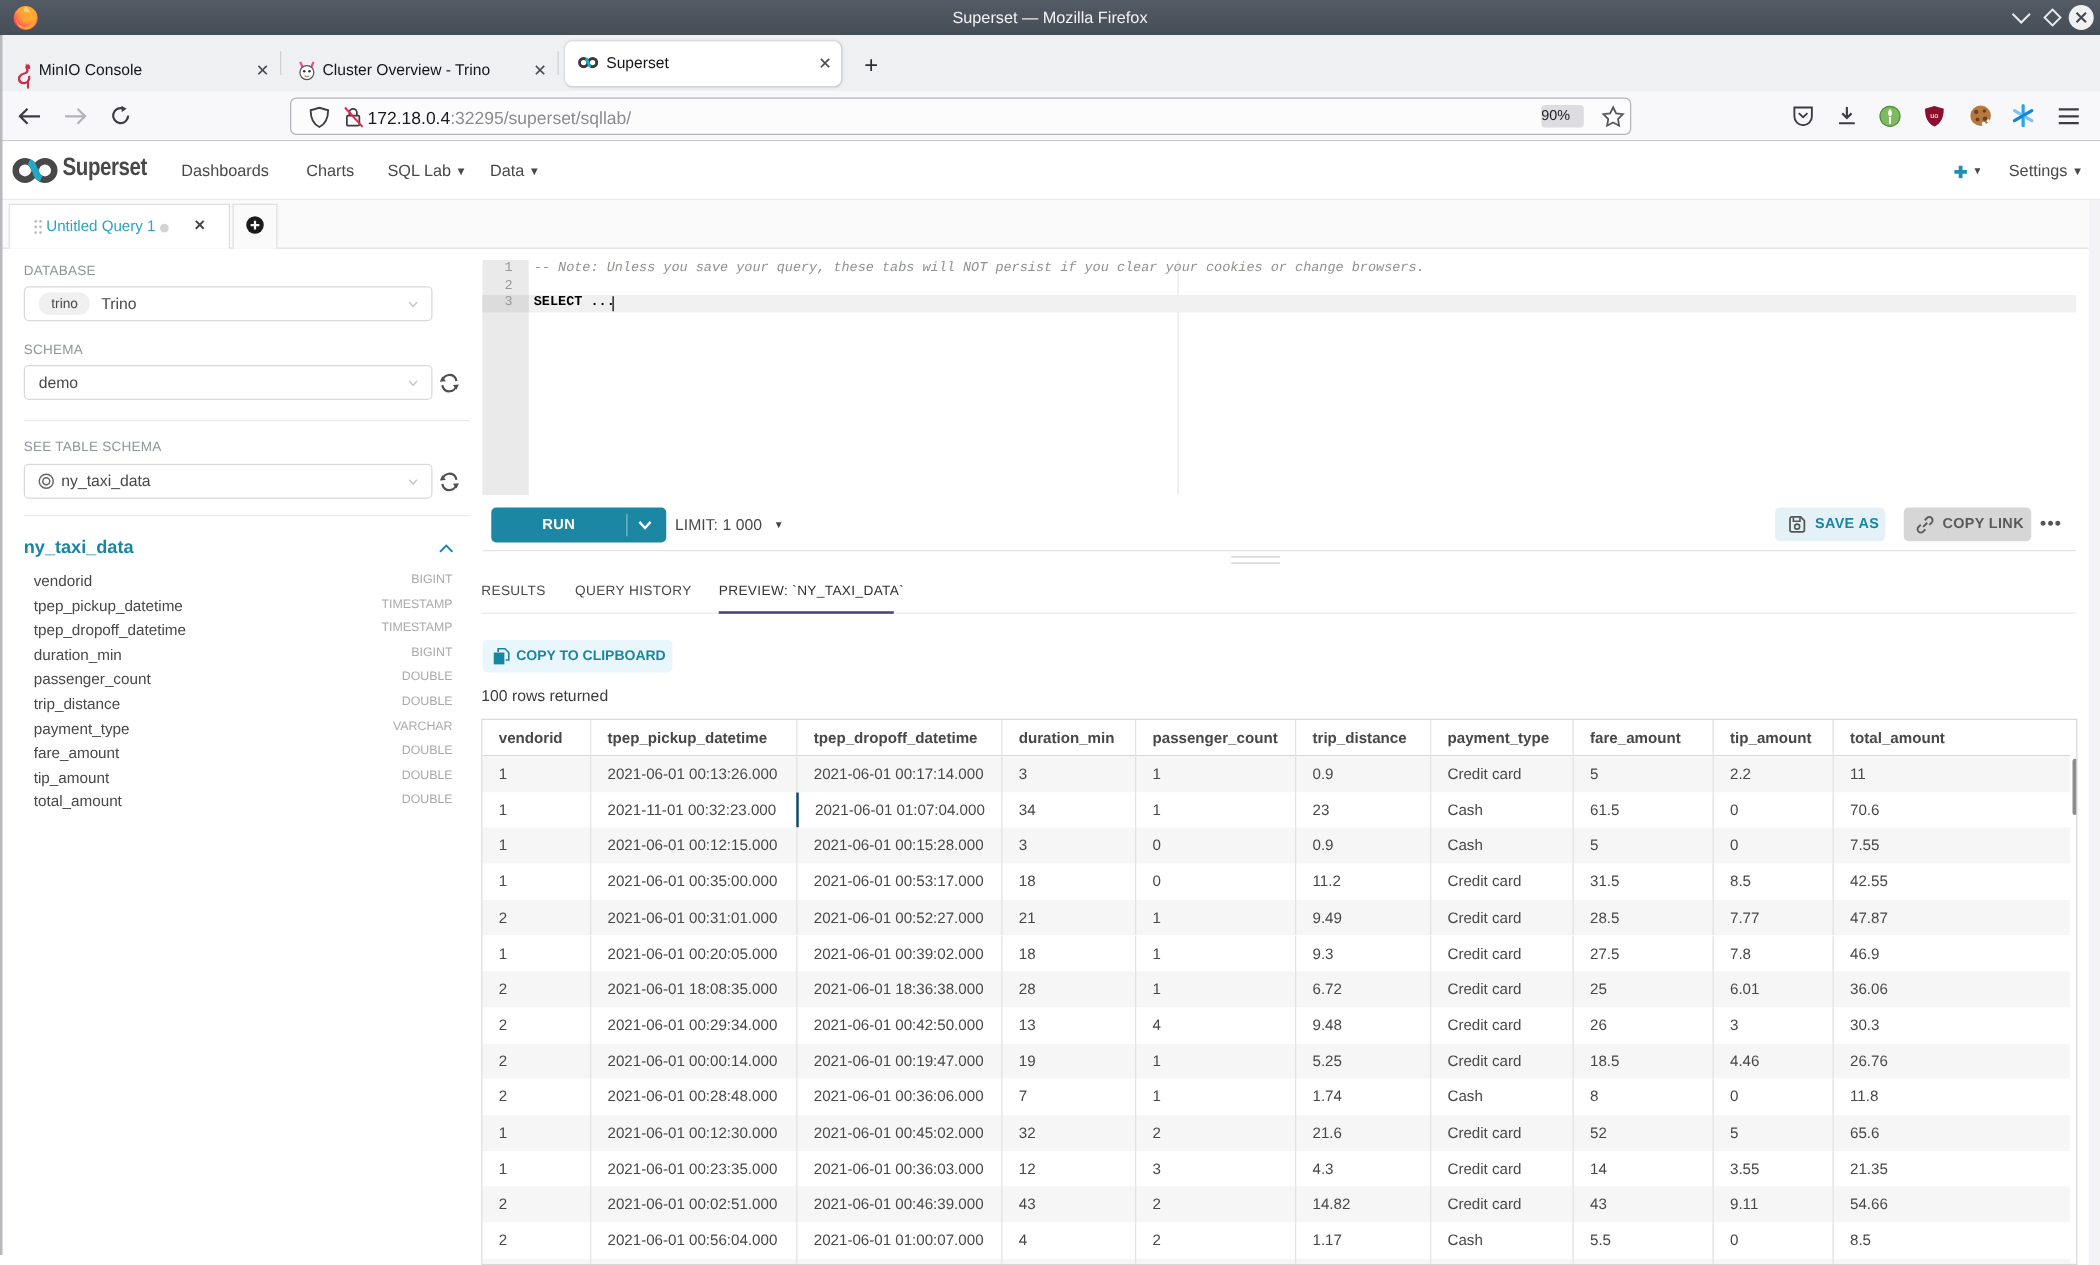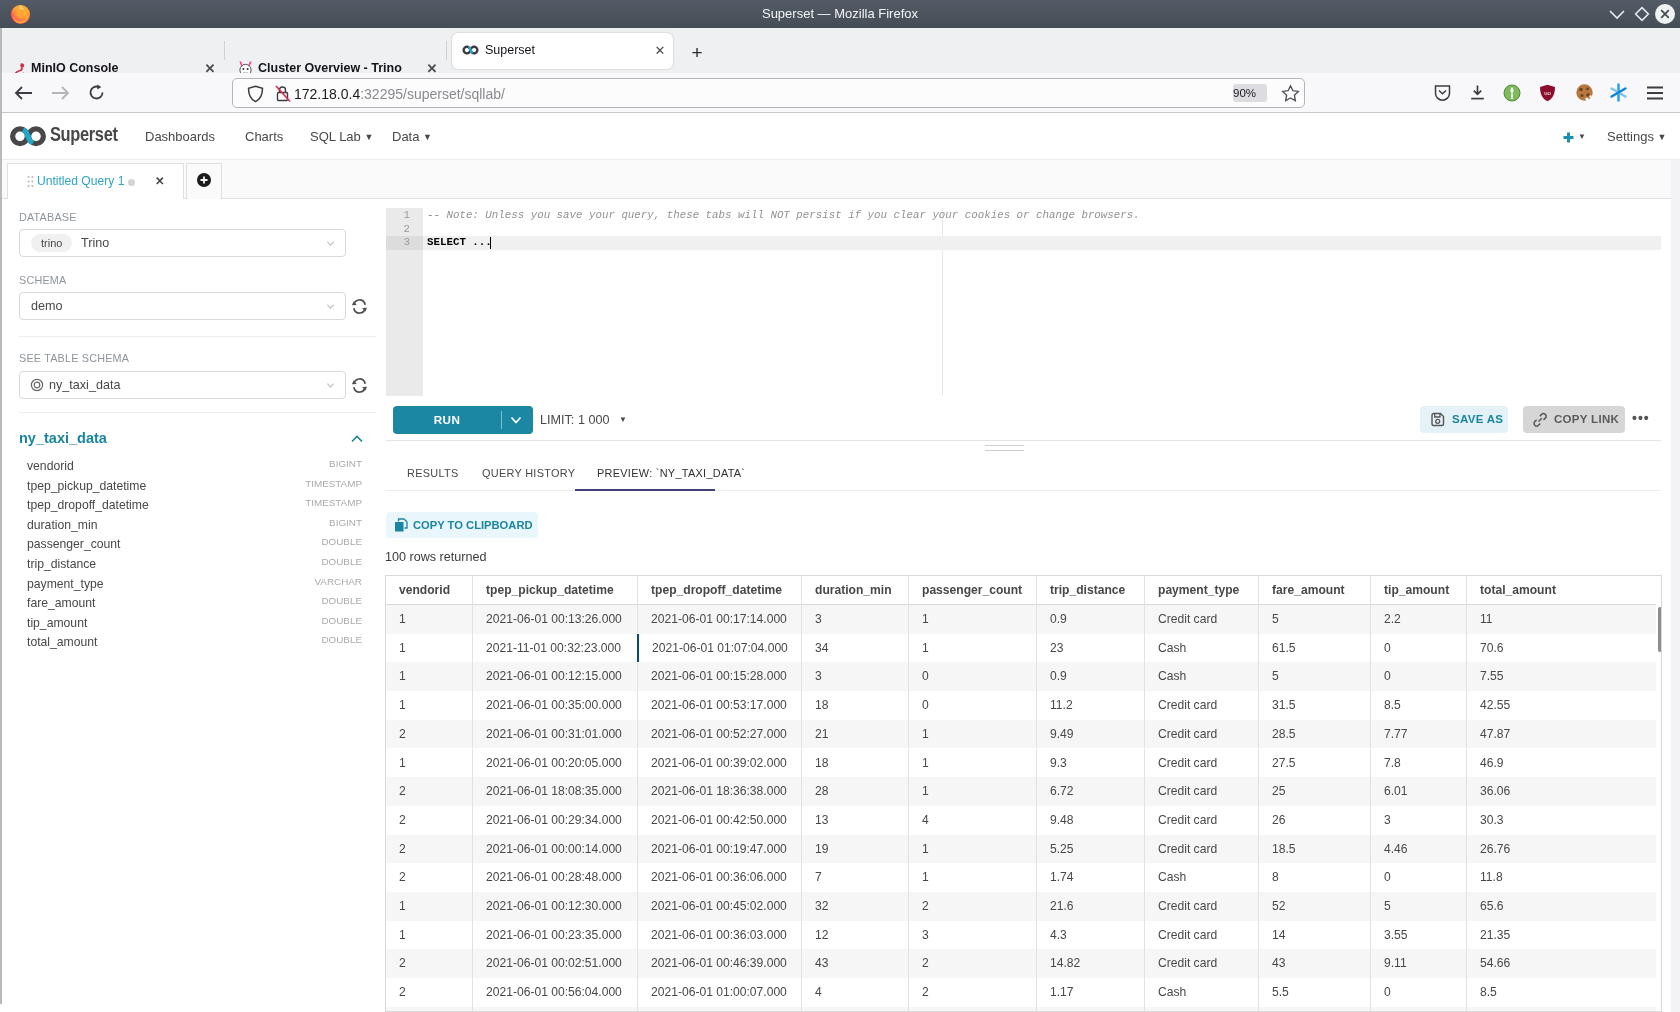--- a/index.html
+++ b/index.html
@@ -7,21 +7,21 @@
   font-family:"Liberation Sans", sans-serif; }
 .abs { position:absolute; }
 
 #titlebar { position:absolute; left:0; top:0; width:1680px; height:28px;
   background:linear-gradient(#535c66, #454d55); }
 #titletext { position:absolute; top:0; left:0; width:1680px; height:28px;
   line-height:28px; text-align:center; color:#f3f4f6; font-size:13px; }
 
 #tabbar { position:absolute; left:0; top:28px; width:1680px; height:45px;
   background:#eef0f2; }
-.fftab { position:absolute; top:23px; height:36px;font-weight:bold; }
+.fftab { position:absolute; top:11px; height:36px; }
 .fftab .t { position:absolute; font-size:12.5px; color:#15141a; top:10px; }
 .ffclose { position:absolute; top:11px; width:14px; height:14px; color:#4a4a4f; font-size:13px; line-height:14px; text-align:center;}
 #tab3 { position:absolute; left:452px; top:5px; width:221px; height:36px;
   background:#fff; border-radius:6px; box-shadow:0 0 2px rgba(0,0,0,.25); }
 
 #navtoolbar { position:absolute; left:0; top:73px; width:1680px; height:40px;
   background:#f8f8fa; border-bottom:1px solid #c7c7cc; }
 #urlbar { position:absolute; left:232px; top:78px; width:1073px; height:30px;
   background:#fcfcfd; border:1px solid #b4b4b9; border-radius:5px; }
 #zoompill { position:absolute; left:1233px; top:84px; width:34px; height:18px; background:#dcdce1;
@@ -51,21 +51,21 @@
 #gutter { position:absolute; left:0; top:0; width:37px; height:188px; background:#eaeaea; }
 .lnum { position:absolute; left:0; width:24px; text-align:right; font-family:"Liberation Mono",monospace;
   font-size:10.8px; color:#999; height:13.5px; line-height:13.5px; }
 .eline { position:absolute; left:41px; font-family:"Liberation Mono",monospace; font-size:10.8px;
   height:13.5px; line-height:13.5px; white-space:pre; }
 #toolbar { position:absolute; left:386px; top:396px; width:1275px; height:45px; background:#fff;
   border-bottom:1px solid #e4e4e4; }
 #runbtn { position:absolute; left:7px; top:10px; width:140px; height:28px; background:#1b87a3;
   border-radius:4px; color:#fff; }
 
-.stab { position:absolute; top:0; height:36px; line-height:36px; font-size:10.9px; color:#484848; letter-spacing:.3px; white-space:nowrap;margin-left:22px; }
+.stab { position:absolute; top:0; height:36px; line-height:36px; font-size:10.9px; color:#484848; letter-spacing:.3px; white-space:nowrap; }
 #copybtn { position:absolute; left:0px; top:0px; width:152px; height:26px; background:#e9f6fb; border-radius:4px; }
 #filterinp { position:absolute; left:163px; top:0px; width:1112px; height:27px; border:1px solid #d5d5d5; border-radius:4px; background:#fff; }
 
 #rtable { position:absolute; left:385px; top:575px; width:1277px; height:437px; overflow:hidden;
   border:1px solid #d9d9d9; background:#fff; }
 .trow { position:absolute; left:0; width:1270px; height:28.7px; }
 .tcell { position:absolute; top:0; height:28.7px; line-height:28.7px; font-size:12.1px; color:#484848;
   padding-left:13px; border-left:1px solid #e2e2e2; overflow:hidden; white-space:nowrap; }
 .hcell { font-weight:bold; }
 </style>

